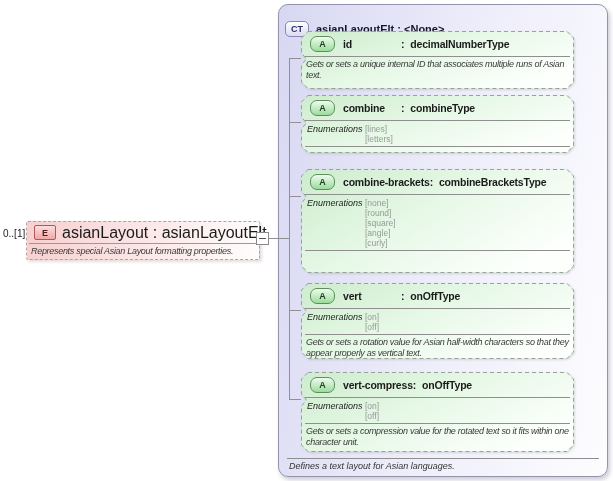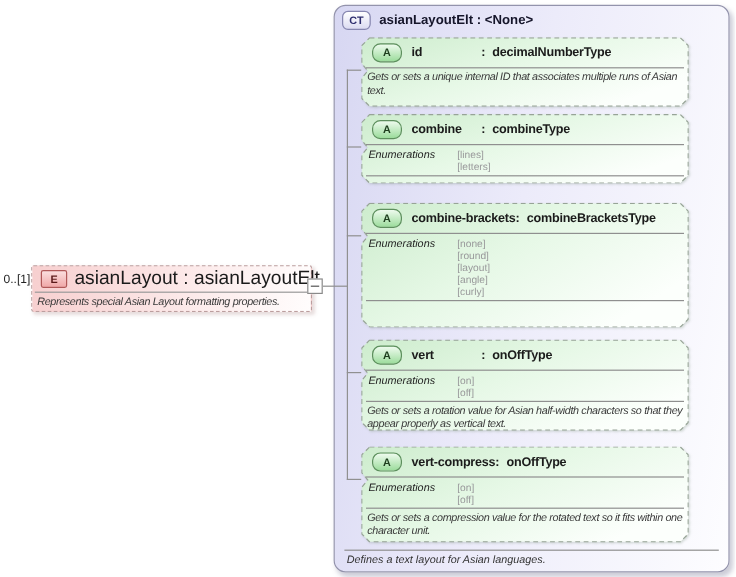--- a/index.html
+++ b/index.html
@@ -4,21 +4,21 @@
 <style>
   html,body{margin:0;padding:0;background:#fff;}
   #stage{position:relative;width:613px;height:481px;background:#fff;
          font-family:"Liberation Sans","DejaVu Sans",sans-serif;overflow:hidden;}
 
   
   .ct-box{position:absolute;left:278px;top:4px;width:330px;height:473px;
           box-sizing:border-box;border:1px solid #9393ac;border-radius:10px;
           background:linear-gradient(100deg,#d7d7f2 0%,#ecebfa 45%,#fdfdff 100%);
           box-shadow:2px 3px 4px rgba(110,110,140,.35);}
-  .ct-header{position:absolute;left:6px;top:3px;height:18px;display:flex;align-items:center;justify-content:flex-end;}
+  .ct-header{position:absolute;left:6px;top:15px;height:18px;display:flex;align-items:center;justify-content:flex-end;}
   .ct-icon{display:inline-flex;align-items:center;justify-content:center;
            width:22px;height:14px;border:1px solid #8787b0;border-radius:5px;
            background:linear-gradient(#ffffff,#dcdcf2);color:#2e2e6e;
            font-size:9px;font-weight:bold;}
   .ct-title{margin-left:7px;font-size:11px;font-weight:bold;color:#15152a;white-space:nowrap;}
   .ct-footer-divider{position:absolute;left:8px;right:8px;top:453px;border-top:1px solid #8f8f8f;}
   .ct-footer{position:absolute;left:10px;top:456px;font-size:9px;font-style:italic;color:#333;}
 
   
   .attr{position:absolute;left:22px;width:273px;}
@@ -29,21 +29,21 @@
           width:23px;height:14px;border:1px solid #5d8f5d;border-radius:7px;
           background:linear-gradient(#eefbee,#9cdc9c);color:#1d3d1d;
           font-size:9px;font-weight:bold;flex:0 0 auto;}
   .attr-title{margin-left:8px;font-size:10.5px;font-weight:bold;color:#1b1b1b;
               letter-spacing:-0.2px;white-space:nowrap;}
   .attr-title .nm{display:inline-block;min-width:58px;}
   .attr-title .sep{padding:0 3px 0 0;margin-right:3px;}
   .divider{border-top:1px solid #8f8f8f;margin:0 4px;}
   .enums{display:flex;padding:3px 0 2px 6px;}
   .enum-label{width:56px;flex:0 0 auto;font-size:9px;font-style:italic;color:#222;}
-  .enum-vals{margin-left:18px;font-size:8.5px;line-height:10px;color:#98989a;}
+  .enum-vals{margin-left:2px;font-size:8.5px;line-height:10px;color:#98989a;}
   .attr-desc{padding:2px 5px 0 5px;font-size:9px;line-height:10.5px;
              font-style:italic;color:#3a3a3a;letter-spacing:-0.3px;}
 
   
   .elem-box{position:absolute;left:26px;top:221px;width:234px;height:39px;
             box-sizing:border-box;border:1px dashed #bb9e9e;
             background:linear-gradient(100deg,#f7cfcf 0%,#fce9e9 55%,#fffdfd 100%);
             box-shadow:2px 2px 3px rgba(160,120,120,.25);border-radius:2px;}
   .elem-header{height:21px;display:flex;align-items:center;padding-left:7px;}
   .e-icon{display:inline-flex;align-items:center;justify-content:center;
@@ -140,21 +140,21 @@
         <div class="attr-header">
           <span class="a-icon">A</span>
           <span class="attr-title"><span class="nm">combine-brackets</span><span class="sep">:</span><span>combineBracketsType</span></span>
         </div>
         <div class="divider"></div>
         <div class="enums">
           <span class="enum-label">Enumerations</span>
           <span class="enum-vals">
             <div>[none]</div>
             <div>[round]</div>
-            <div>[layout]</div>
+            <div>[square]</div>
             <div>[angle]</div>
             <div>[curly]</div>
           </span>
         </div>
         <div class="divider"></div>
       </div>
     </div>
 
     <div class="attr" style="top:278px;height:76px;">
       <svg class="shape" width="273" height="76">

